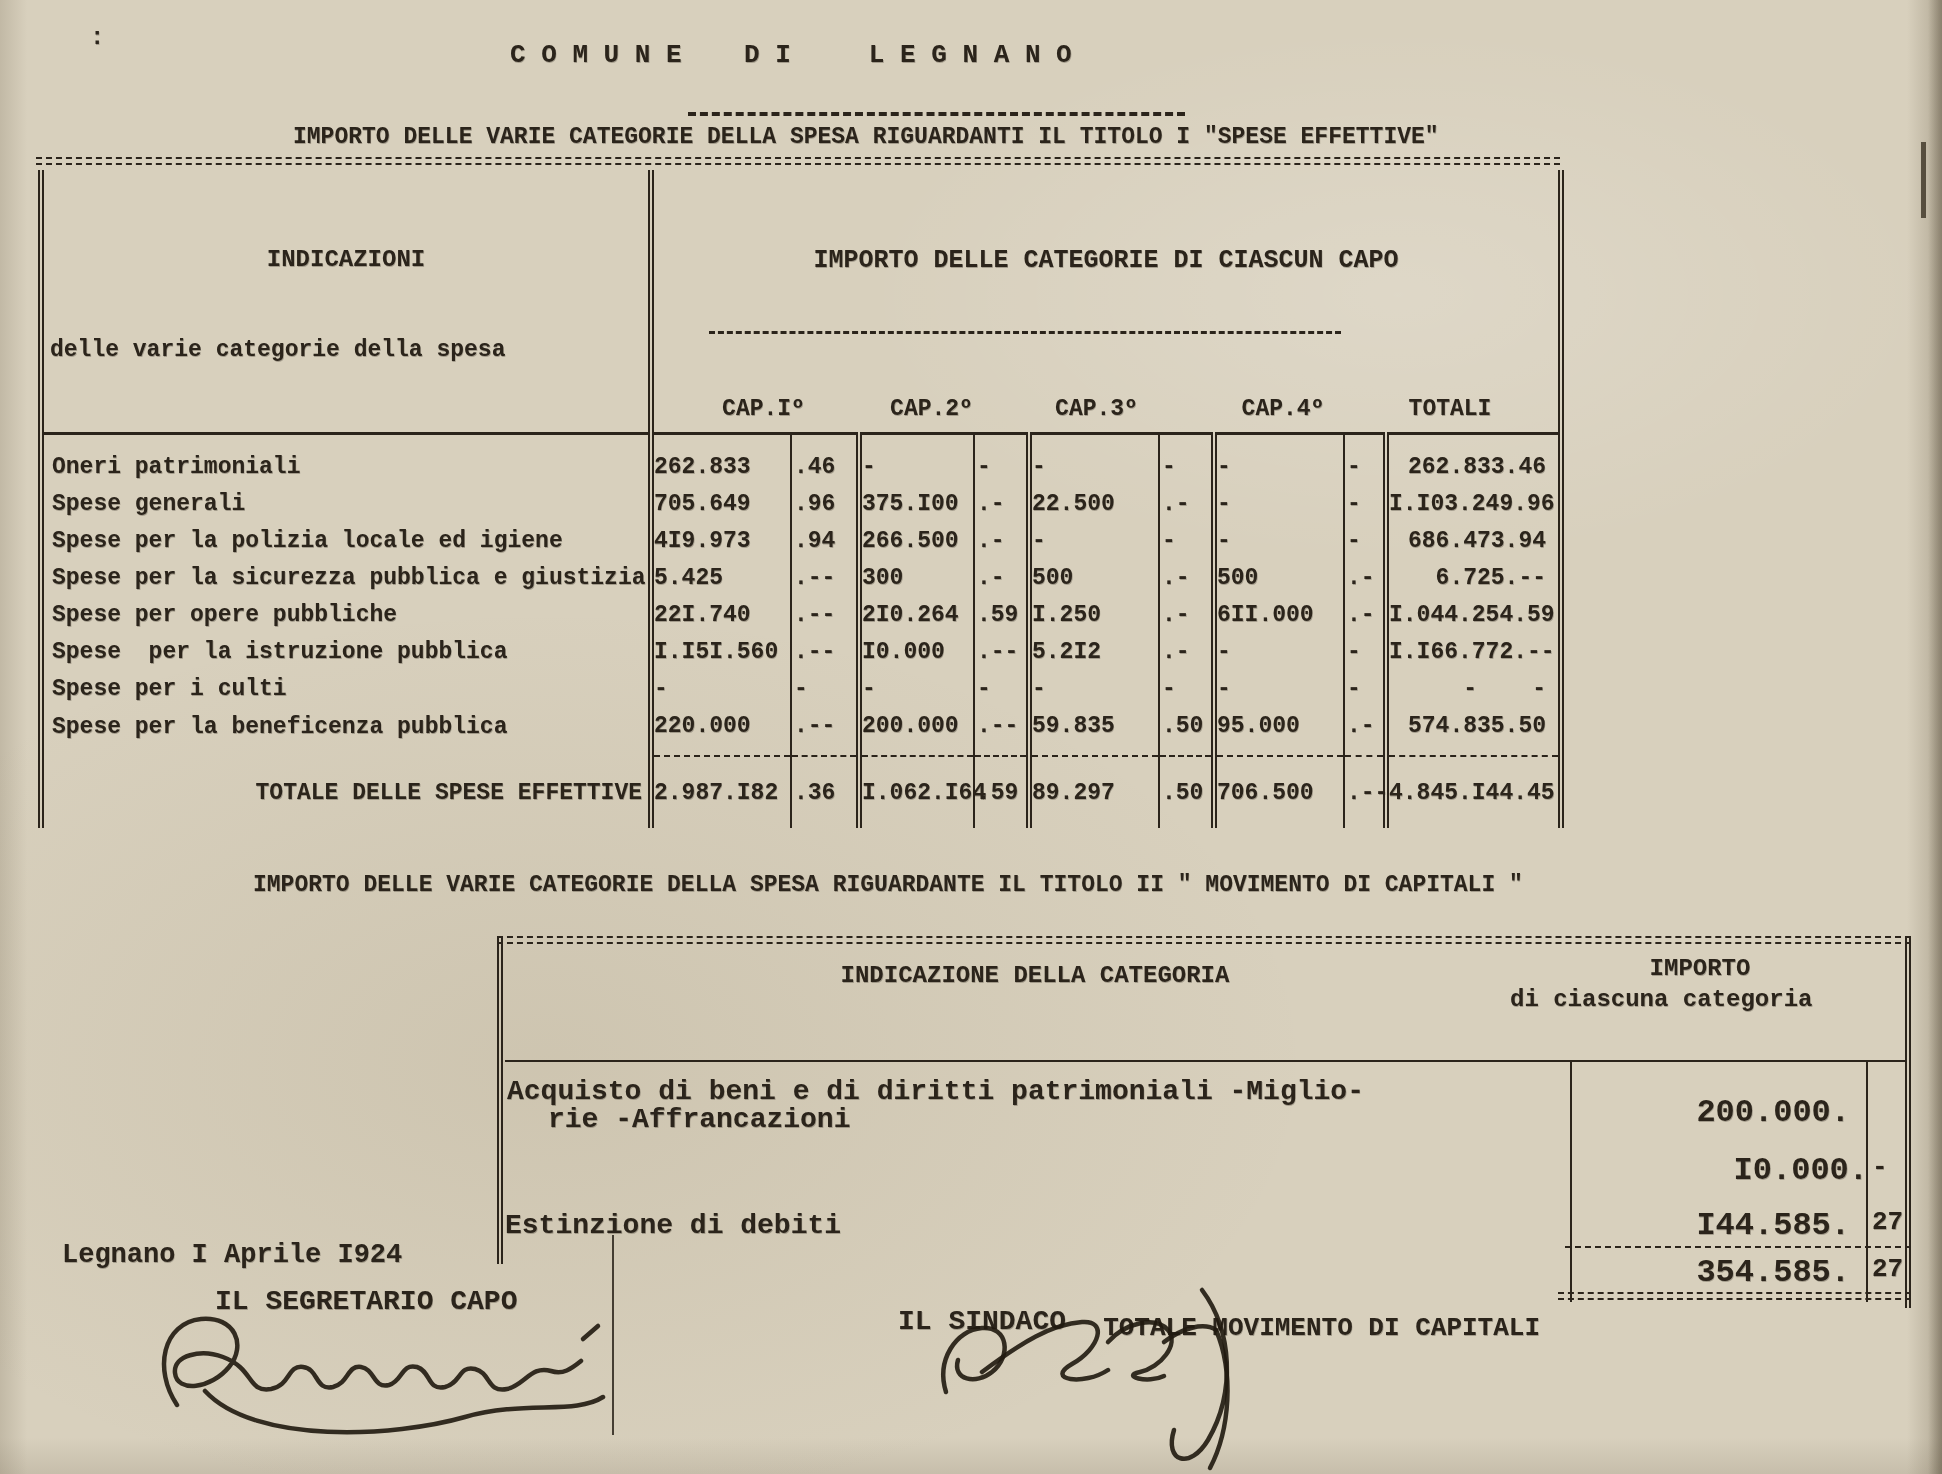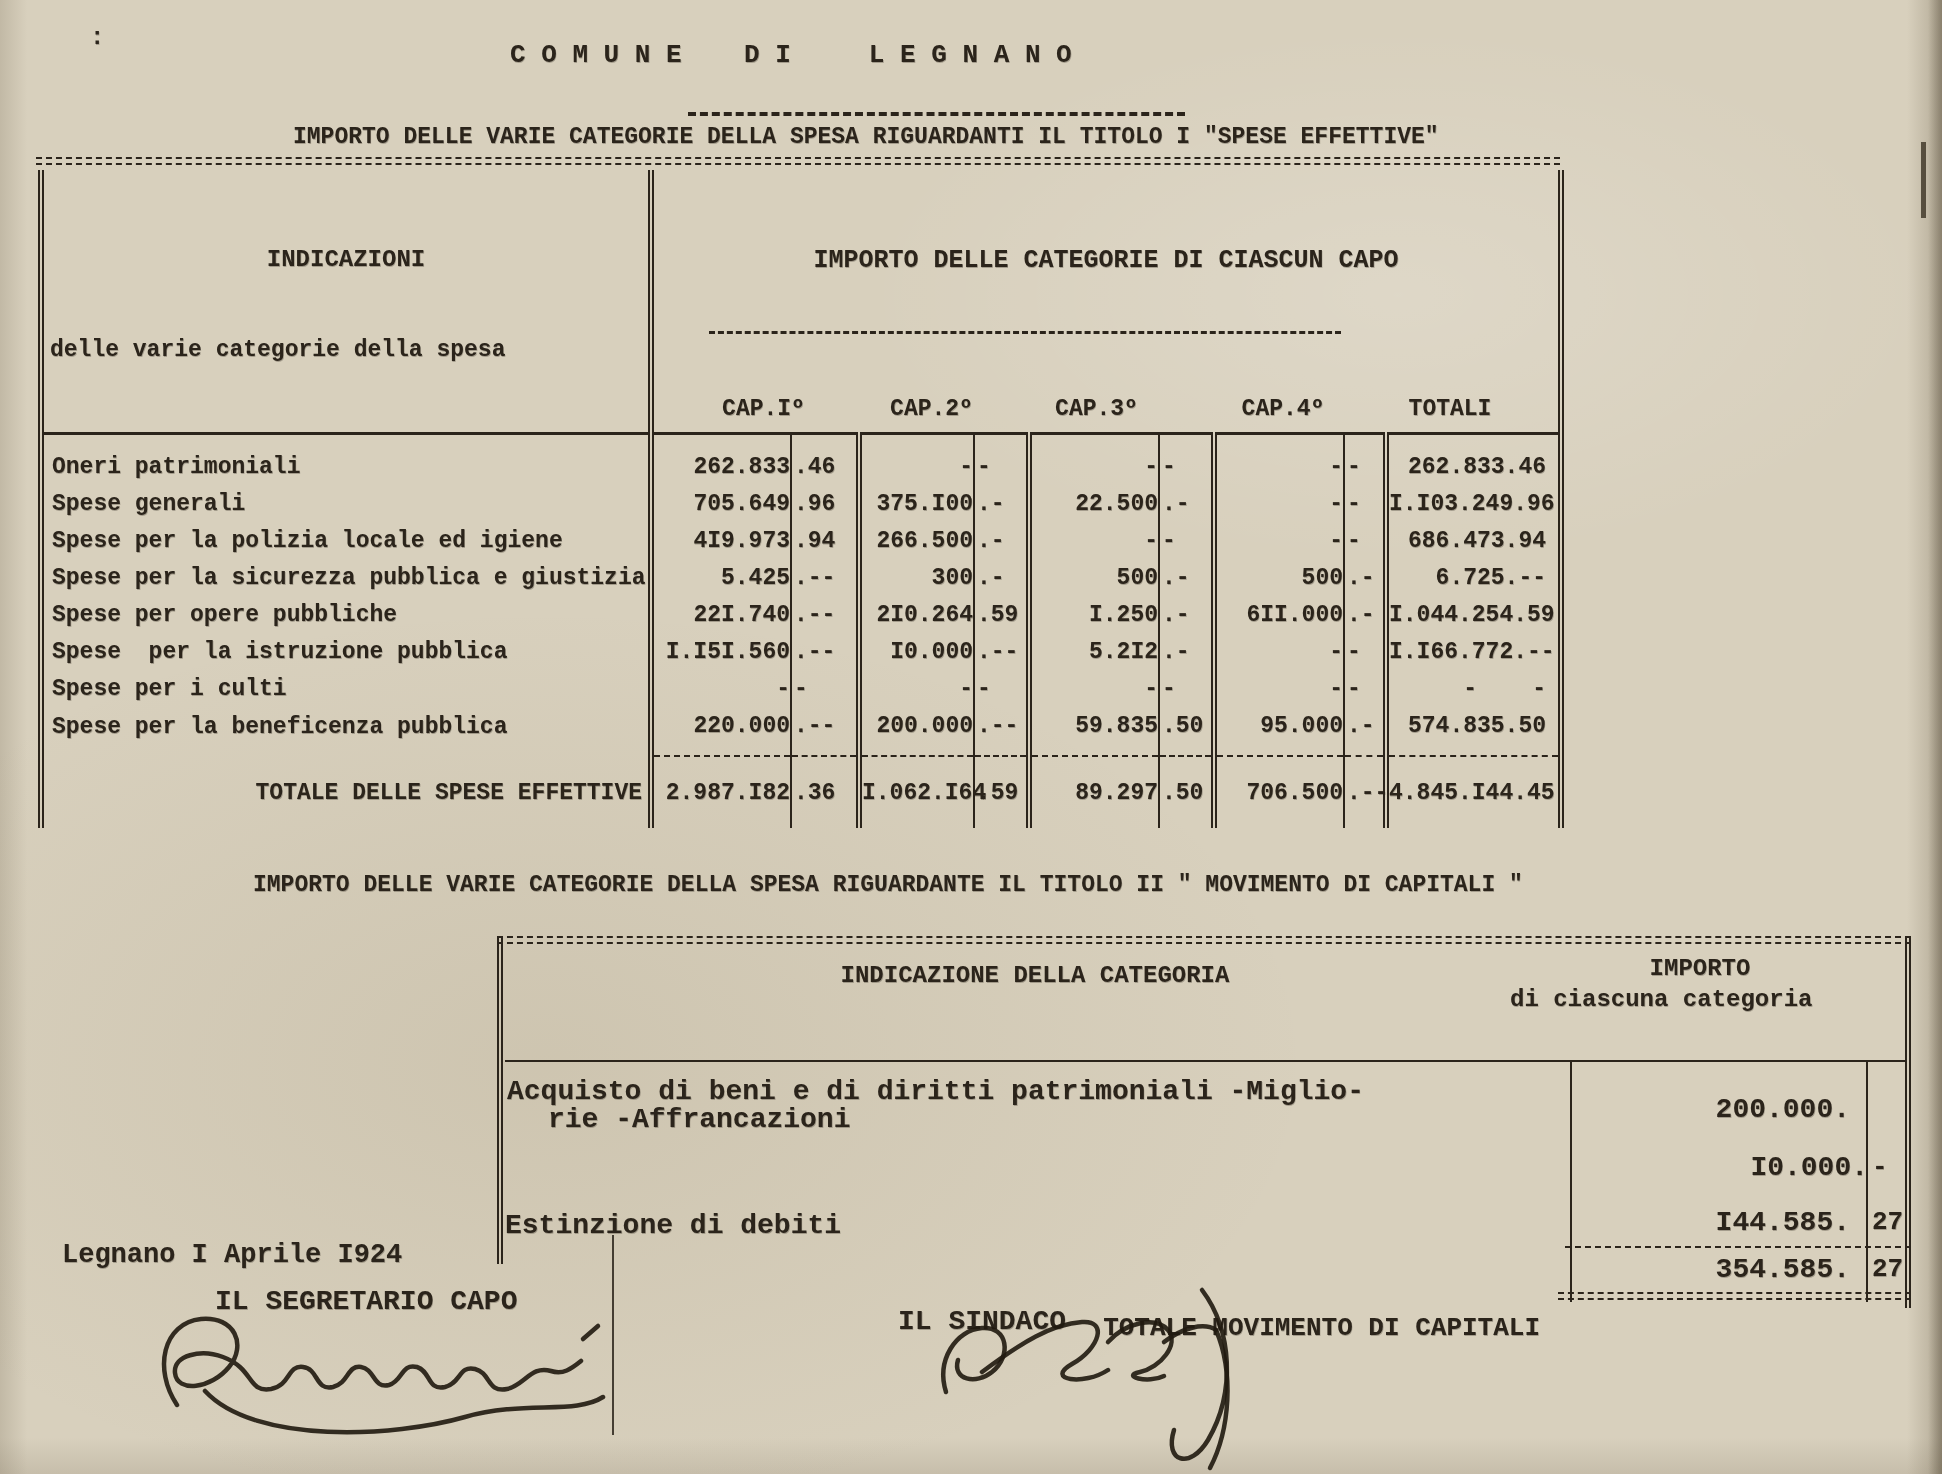--- a/index.html
+++ b/index.html
@@ -36,37 +36,37 @@
   .t1 thead td.hsection{border-bottom:none;border-left:6px double #2b241b;vertical-align:top;}
   .t1 thead td.hlabel{border-right:6px double #2b241b;vertical-align:top;}
   .t1 thead tr.caps td{height:46px;text-align:center;}
   .t1 .hl1{text-align:center;font-size:24px;margin-top:24px;}
   .t1 .hl2{text-align:left;font-size:23px;margin-top:12px;padding-left:6px;}
   .t1 .hs1{text-align:center;font-size:25px;margin-top:24px;}
   .t1 .hs-dash{margin:4px 0 0 55px;width:632px;border-top:3px dashed #2b241b;height:0;}
   .t1 tbody td{height:37px;line-height:37px;}
   .t1 tbody td.gm{border-left:6px double #2b241b;}
   .t1 tbody td.dec{border-left:2px solid #2b241b;text-align:left;padding-left:2px;}
-  .t1 tbody td.num{text-align:right;}
+  .t1 tbody td.num{text-align:left;}
   .t1 tbody td.lbl{padding-left:8px;}
   .t1 tbody tr.first td{padding-top:14px;}
   .t1 tbody tr.r8 td.db{border-bottom:2.5px dashed #2b241b;margin-left:29px;}
   .t1 tbody tr.r8 td{padding-bottom:10px;}
   .t1 tbody tr.totrow td{padding-top:18px;padding-bottom:16px;}
   .t1 tbody td.tlabel{text-align:right;padding-right:6px;}
   .t1 tbody td.tot{text-align:right;padding-right:12px;}
   .t1 thead td.cap1{padding-left:14px;}
   .t1 thead td.cap2{padding-right:25px;}
   .t1 thead td.cap3{padding-right:50px;}
   .t1 thead td.cap4{padding-right:34px;}
   .t1 thead td.captot{padding-right:44px;}
 
   
   .t2lbl{font-size:28px;}
-  .t2amt{font-size:28px;text-align:right;}
+  .t2amt{font-size:32px;text-align:right;}
 
   
   .sig path{fill:none;stroke:#20190f;stroke-width:4.5;stroke-linecap:round;stroke-linejoin:round;opacity:.9;}
 
   .edge-right{position:absolute;right:0;top:0;width:14px;height:100%;
     background:linear-gradient(90deg,transparent,rgba(70,60,42,.38));}
   .corner-tick{position:absolute;left:1921px;top:142px;width:5px;height:76px;background:#433b2c;opacity:.85;}
 </style>
 </head>
 <body>

